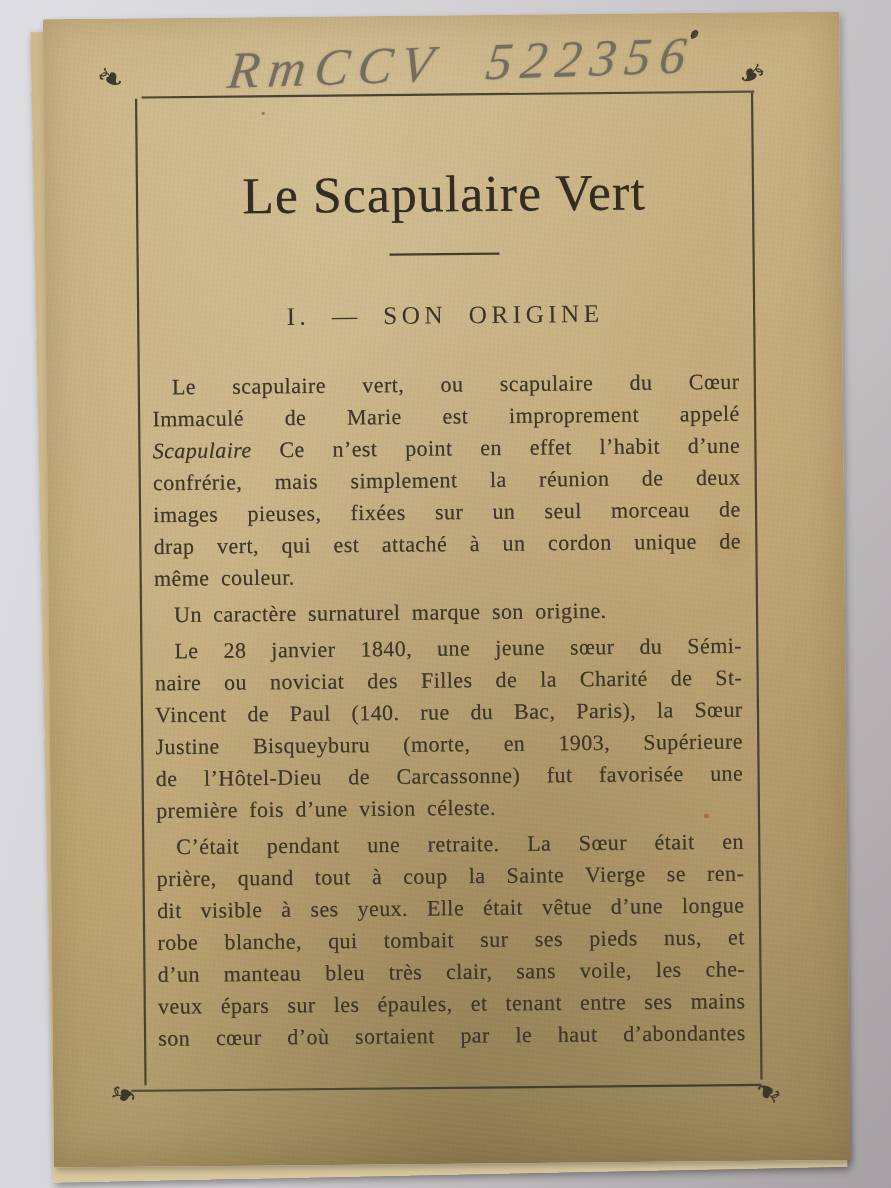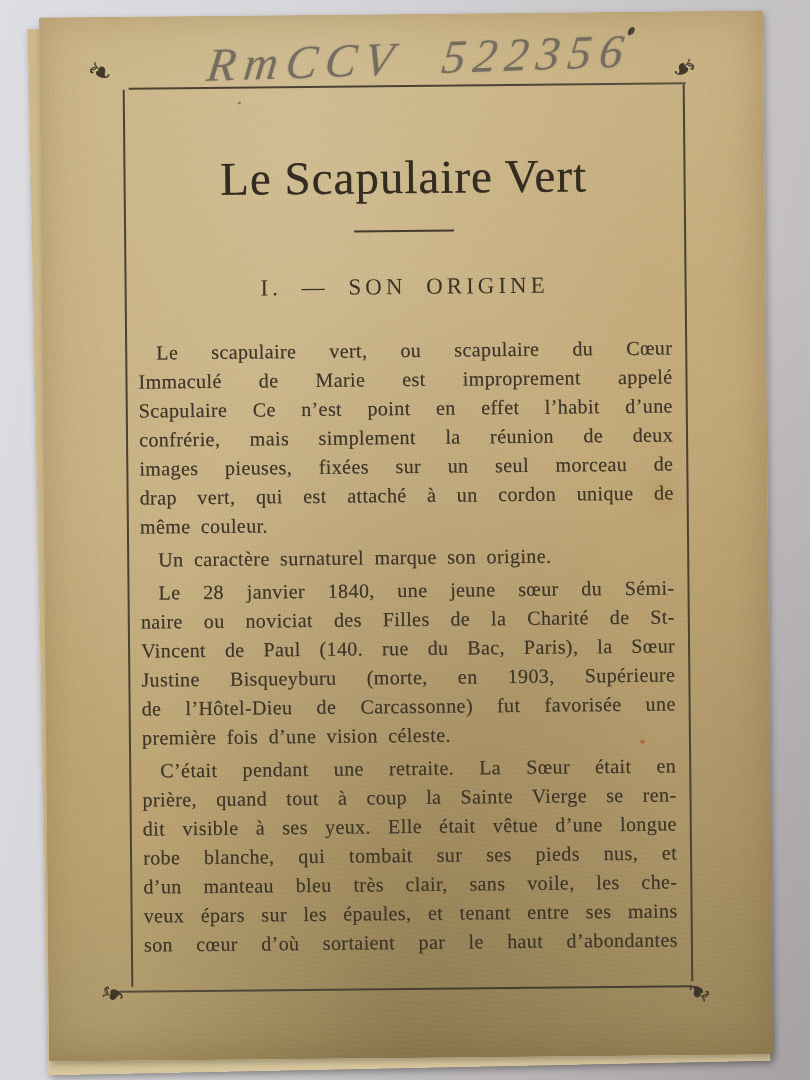--- a/index.html
+++ b/index.html
@@ -126,21 +126,21 @@
     letter-spacing: 0.4px;
     word-spacing: 3px;
     color: #3e3629;
     text-shadow: 0.25px 0.25px 0.3px rgba(62,54,41,0.5);
   }
   .para { margin: 0 0 4px 0; }
   .line { line-height: 29px; min-height: 29px; }
   .just { text-align: justify; text-align-last: justify; }
   .left { text-align: left; word-spacing: 5px; }
   .indent { text-indent: 18px; }
-  .it { }
+  .it { font-style: italic; }
 </style>
 </head>
 <body>
 
 <div class="scene">
 
   <div class="under-sheet"></div>
 
   <div class="paper">
 

